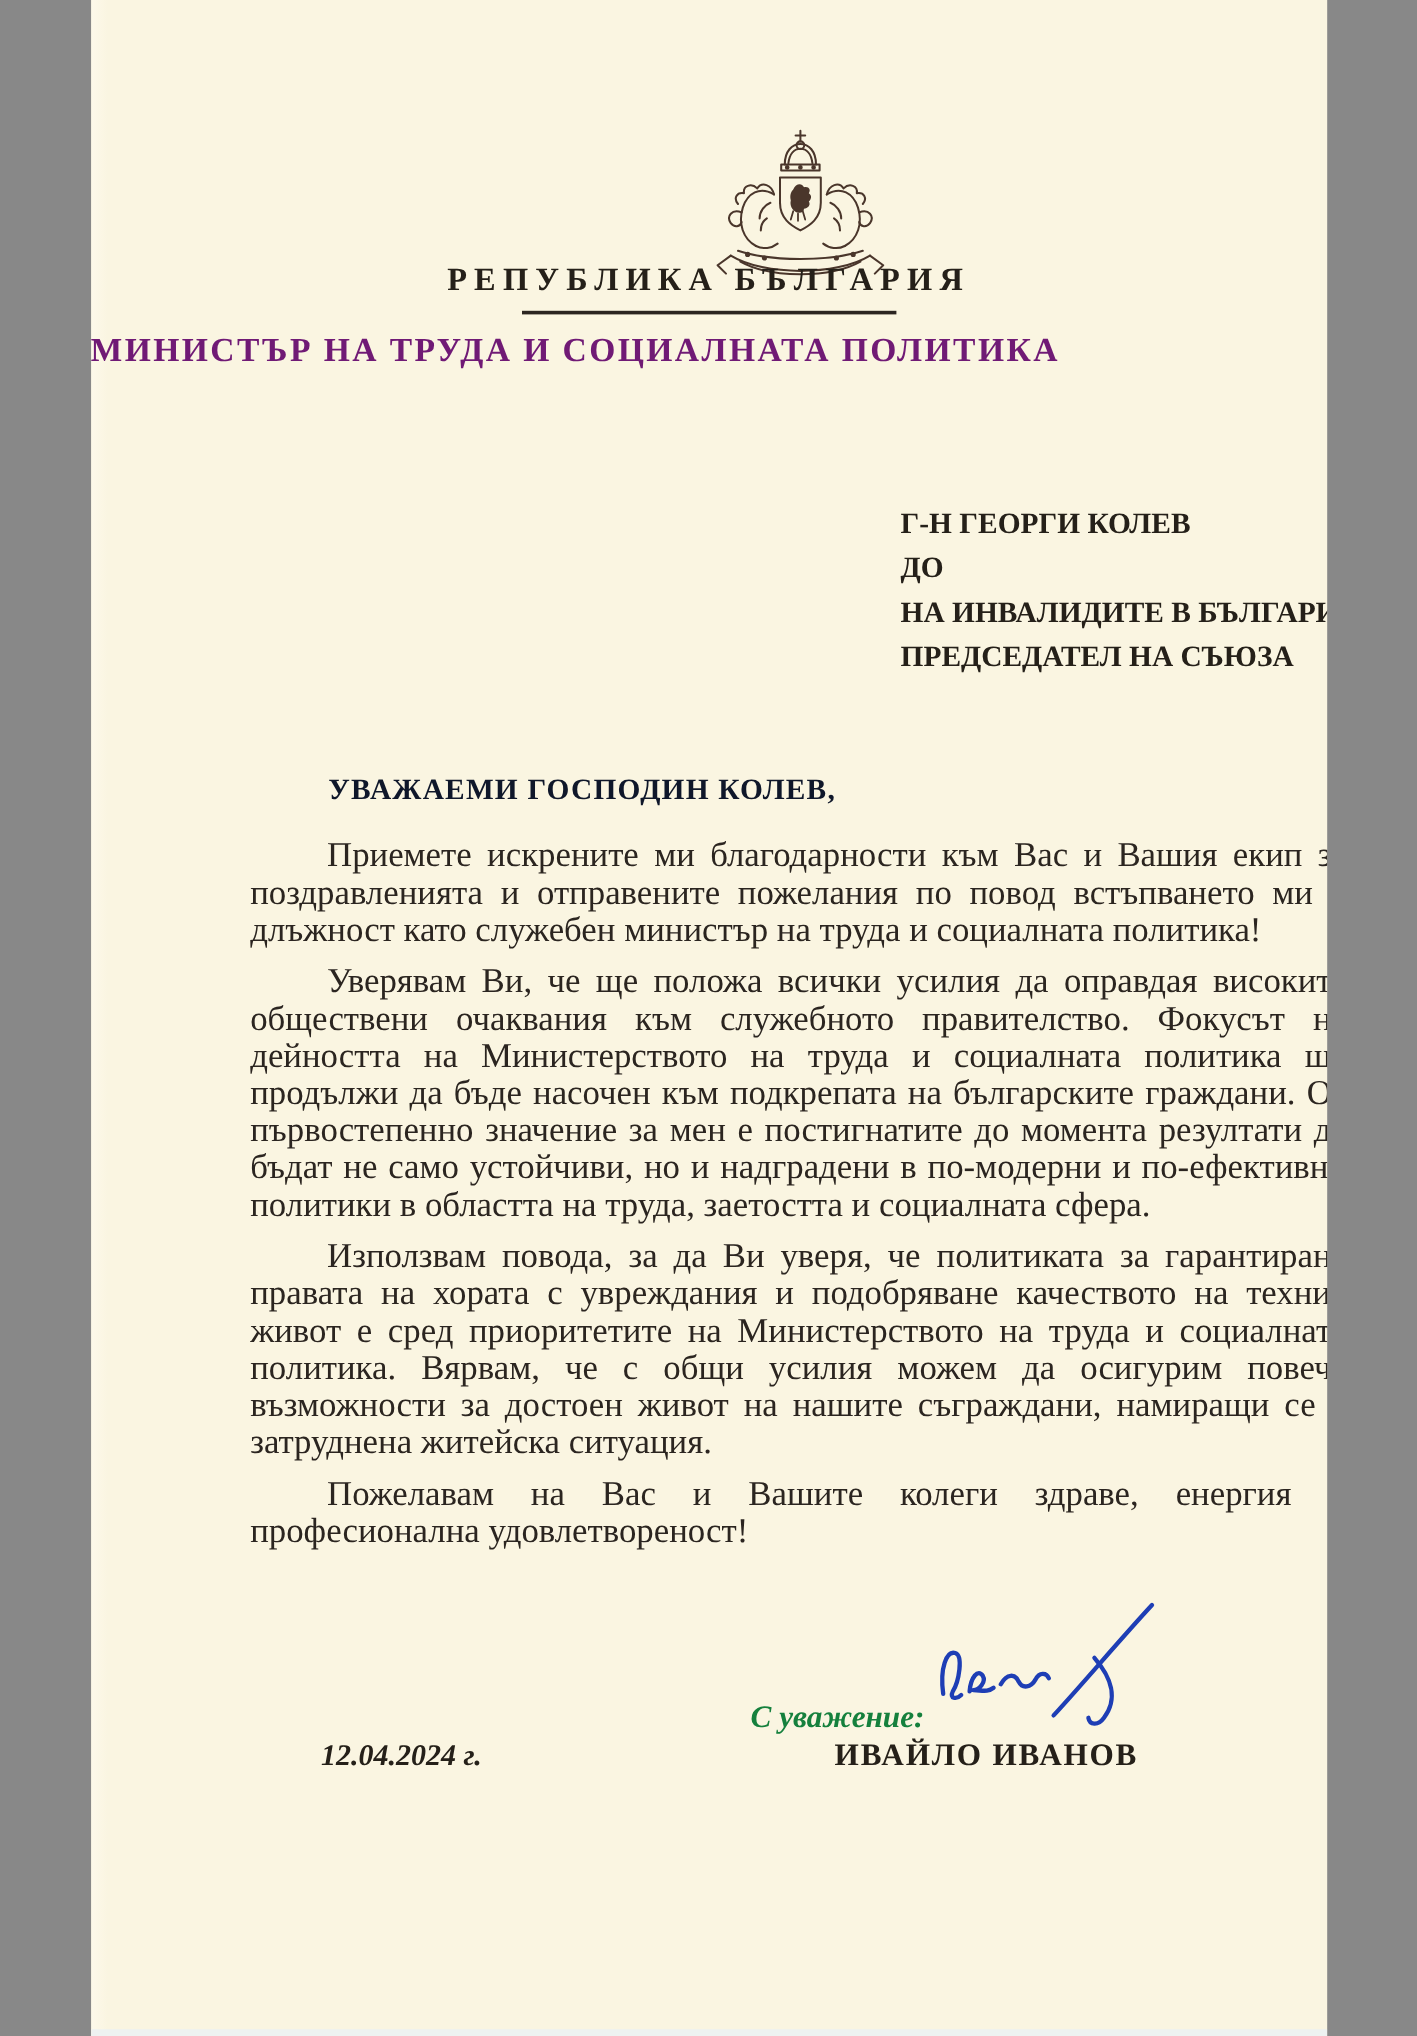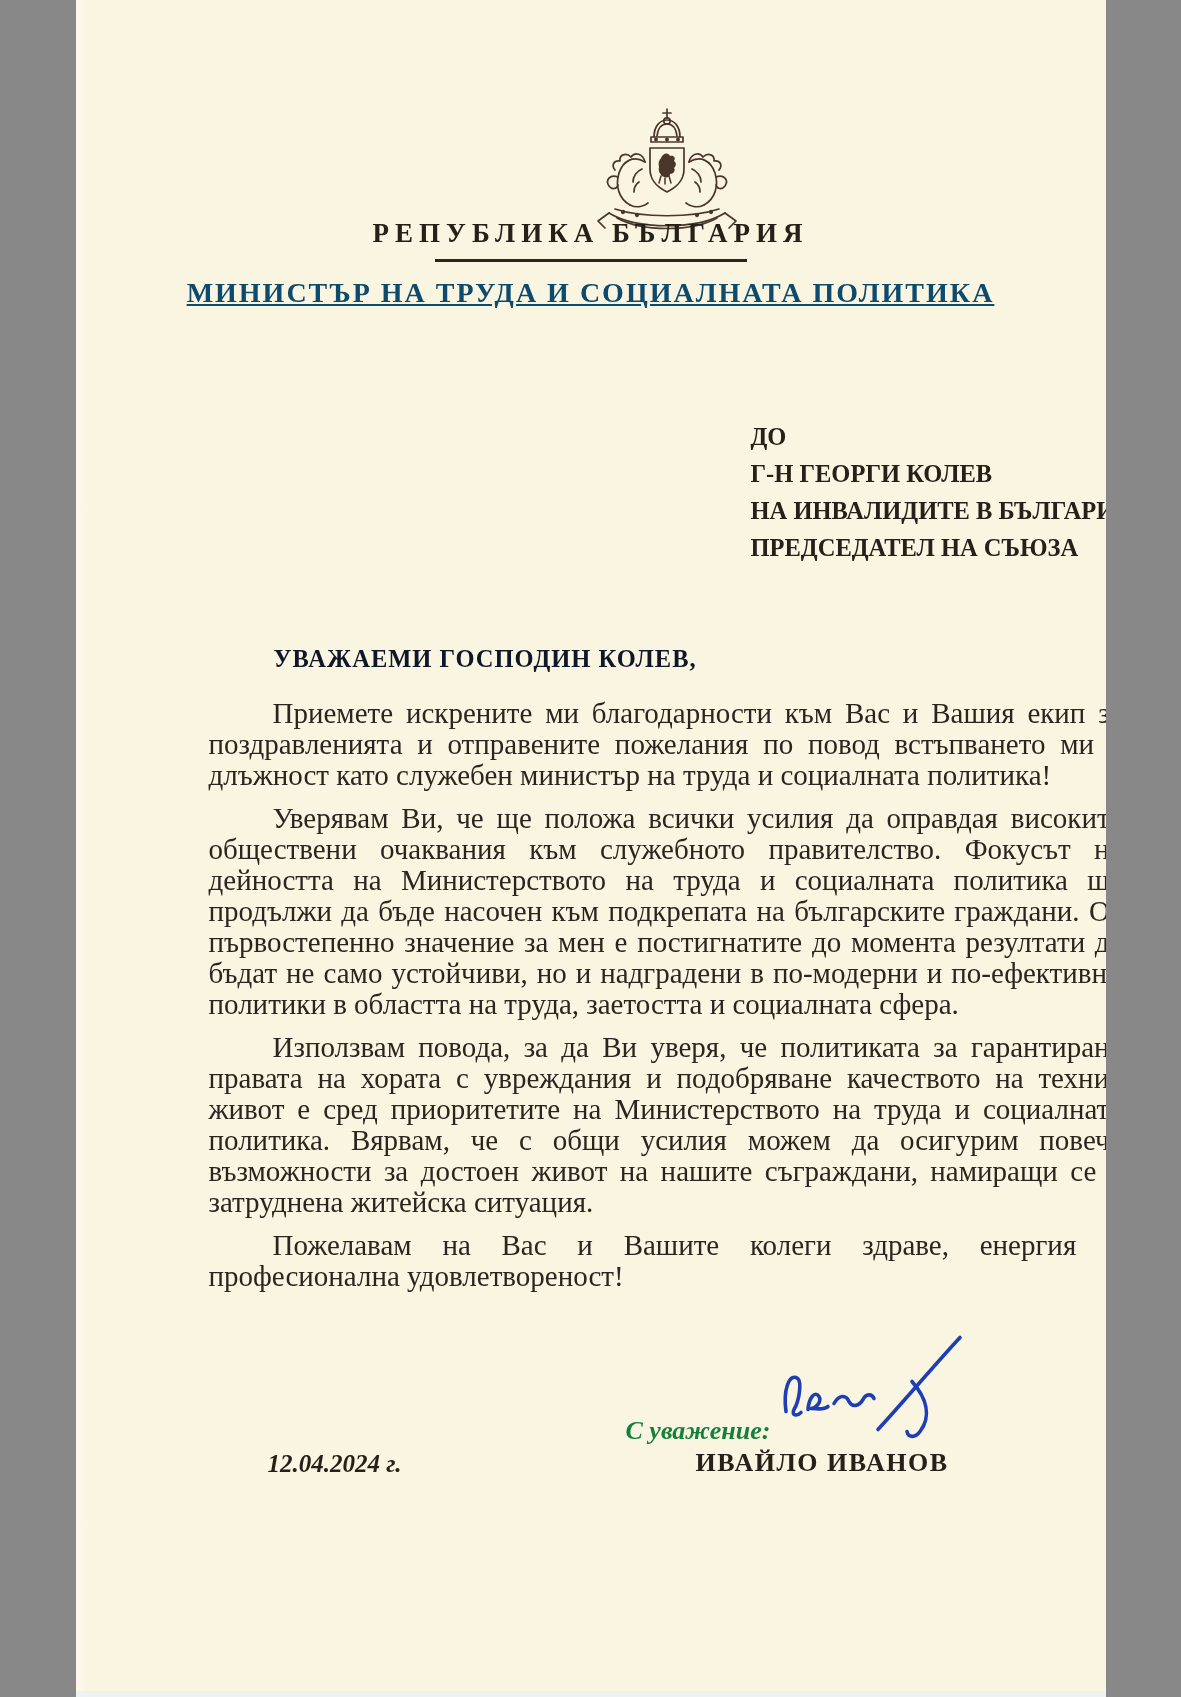--- a/index.html
+++ b/index.html
@@ -23,23 +23,22 @@
     position:absolute;left:0;top:218px;width:100%;
     text-align:center;font-weight:bold;font-size:27px;letter-spacing:6px;
     color:#252019;
   }
   .republic-underline{
     position:absolute;left:50%;top:259px;transform:translateX(-50%);
     width:312px;height:3px;background:#2b2520;
   }
   .ministry-title{
     position:absolute;left:0;top:277px;width:100%;
-    text-align:center;font-weight:bold;font-size:28px;letter-spacing:2px;
-    color:#0c4a6e;
-    text-decoration:underline;
+    text-align:left;font-weight:bold;font-size:28px;letter-spacing:2px;
+    color:#701a75;
   }
 
   .recipient{
     position:absolute;left:675px;top:418px;
     font-weight:bold;font-size:24.5px;line-height:37px;
     color:#252019;white-space:nowrap;
   }
 
   .salutation{
     position:absolute;left:198px;top:645px;
@@ -122,22 +121,22 @@
       <path d="M52,107 l-11,8 l7,7 M168,107 l11,8 l-7,7"></path>
       <path d="M60,112 C85,126 135,126 160,112"></path>
     </g>
   </svg>
 
   <div class="republic-title">РЕПУБЛИКА БЪЛГАРИЯ</div>
   <div class="republic-underline"></div>
   <div class="ministry-title">МИНИСТЪР НА ТРУДА И СОЦИАЛНАТА ПОЛИТИКА</div>
 
   <div class="recipient">
+    <div>Г-Н ГЕОРГИ КОЛЕВ</div>
     <div>ДО</div>
-    <div>Г-Н ГЕОРГИ КОЛЕВ</div>
     <div>НА ИНВАЛИДИТЕ В БЪЛГАРИЯ</div>
     <div>ПРЕДСЕДАТЕЛ НА СЪЮЗА</div>
   </div>
 
   <div class="salutation">УВАЖАЕМИ ГОСПОДИН КОЛЕВ,</div>
 
   <div class="letter-body">
     <p>Приемете искрените ми благодарности към Вас и Вашия екип за поздравленията и отправените пожелания по повод встъпването ми в длъжност като служебен министър на труда и социалната политика!</p>
     <p>Уверявам Ви, че ще положа всички усилия да оправдая високите обществени очаквания към служебното правителство. Фокусът на дейността на Министерството на труда и социалната политика ще продължи да бъде насочен към подкрепата на българските граждани. От първостепенно значение за мен е постигнатите до момента резултати да бъдат не само устойчиви, но и надградени в по-модерни и по-ефективни политики в областта на труда, заетостта и социалната сфера.</p>
     <p>Използвам повода, за да Ви уверя, че политиката за гарантиране правата на хората с увреждания и подобряване качеството на техния живот е сред приоритетите на Министерството на труда и социалната политика. Вярвам, че с общи усилия можем да осигурим повече възможности за достоен живот на нашите съграждани, намиращи се в затруднена житейска ситуация.</p>

